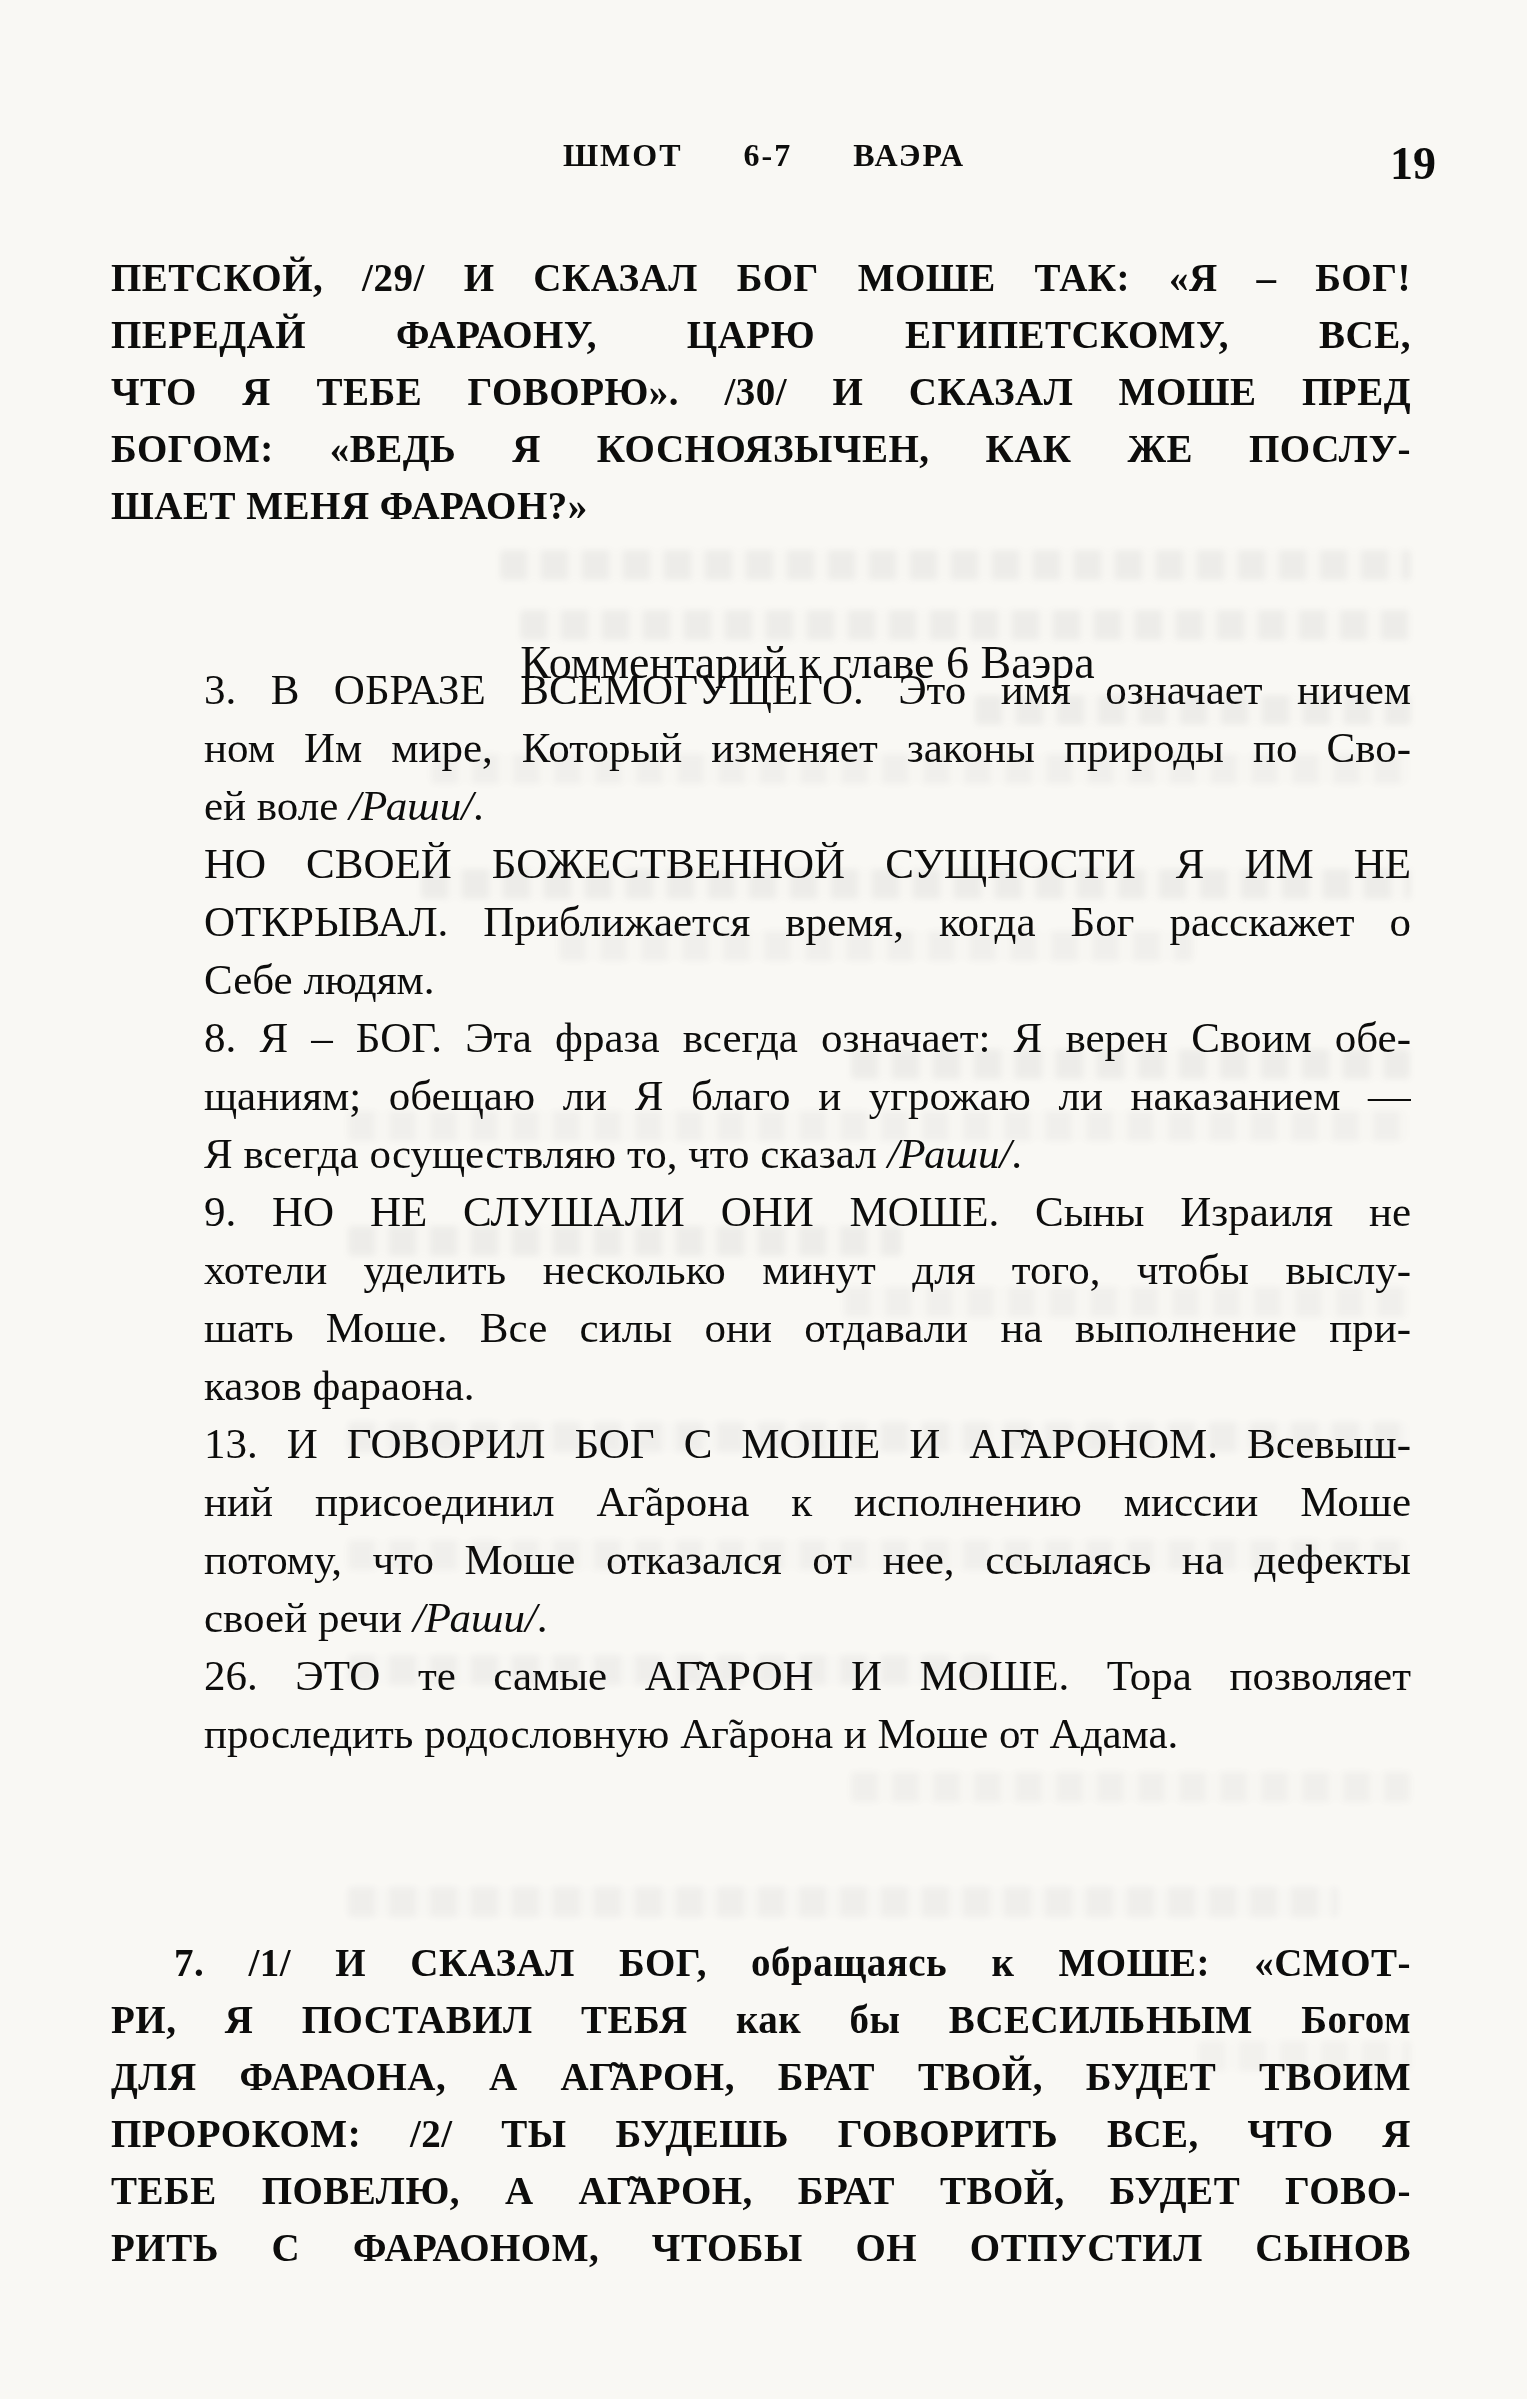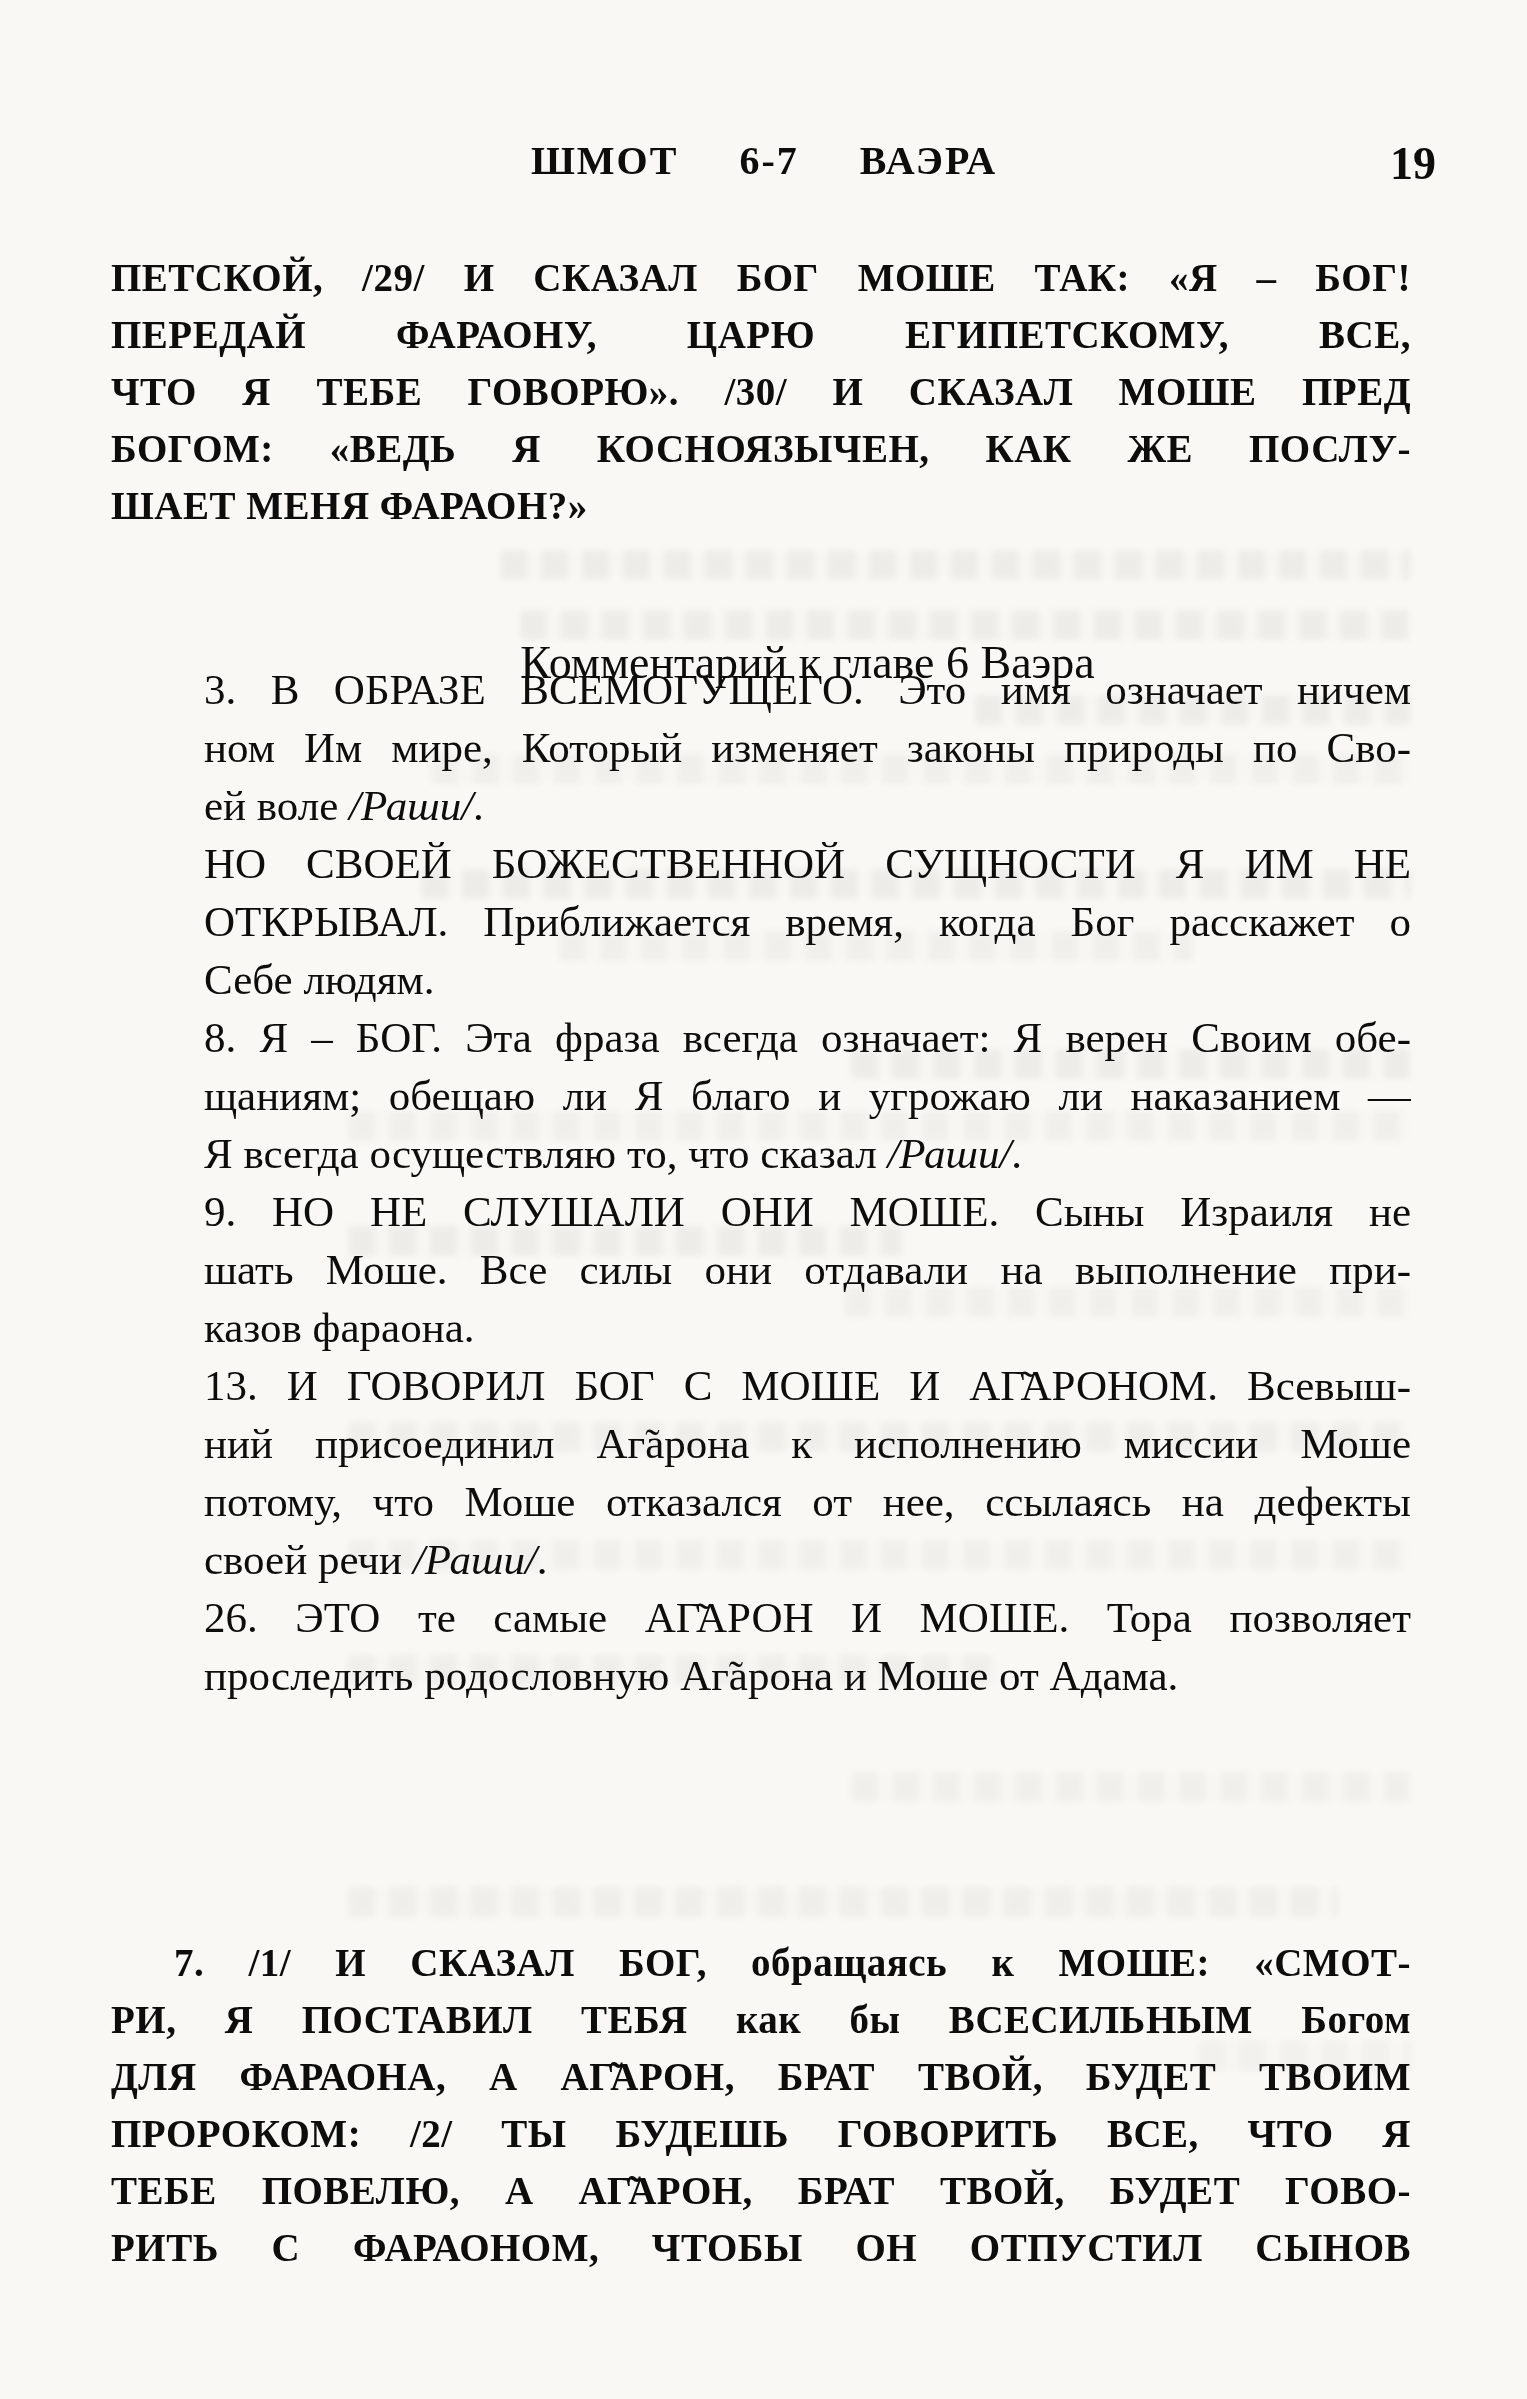--- a/index.html
+++ b/index.html
@@ -22,21 +22,21 @@
     width: 100%;
     height: 55px;
     z-index: 2;
   }
   .running-head-center {
     position: absolute;
     left: 50%;
     transform: translateX(-50%);
     display: flex;
     gap: 61px;
-    font-size: 40px;
+    font-size: 32px;
     font-weight: bold;
     letter-spacing: 2px;
     white-space: nowrap;
   }
   .page-number {
     position: absolute;
     right: 92px;
     top: 0;
     font-size: 46px;
     font-weight: bold;
@@ -162,20 +162,21 @@
       <div class="line j"><span>3. В ОБРАЗЕ ВСЕМОГУЩЕГО. Это имя означает ничем</span></div>
       <div class="line j"><span>ном Им мире, Который изменяет законы природы по Сво-</span></div>
       <div class="line"><span>ей воле </span><span class="it">/Раши/</span><span>.</span></div>
       <div class="line j"><span>НО СВОЕЙ БОЖЕСТВЕННОЙ СУЩНОСТИ Я ИМ НЕ</span></div>
       <div class="line j"><span>ОТКРЫВАЛ. Приближается время, когда Бог расскажет о</span></div>
       <div class="line"><span>Себе людям.</span></div>
       <div class="line j"><span>8. Я – БОГ. Эта фраза всегда означает: Я верен Своим обе-</span></div>
       <div class="line j"><span>щаниям; обещаю ли Я благо и угрожаю ли наказанием —</span></div>
       <div class="line"><span>Я всегда осуществляю то, что сказал </span><span class="it">/Раши/</span><span>.</span></div>
       <div class="line j"><span>9. НО НЕ СЛУШАЛИ ОНИ МОШЕ. Сыны Израиля не</span></div>
+      <div class="line j"><span>хотели уделить несколько минут для того, чтобы выслу-</span></div>
       <div class="line j"><span>шать Моше. Все силы они отдавали на выполнение при-</span></div>
       <div class="line"><span>казов фараона.</span></div>
       <div class="line j"><span>13. И ГОВОРИЛ БОГ С МОШЕ И АГ̃АРОНОМ. Всевыш-</span></div>
       <div class="line j"><span>ний присоединил Аг̃арона к исполнению миссии Моше</span></div>
       <div class="line j"><span>потому, что Моше отказался от нее, ссылаясь на дефекты</span></div>
       <div class="line"><span>своей речи </span><span class="it">/Раши/</span><span>.</span></div>
       <div class="line j"><span>26. ЭТО те самые АГ̃АРОН И МОШЕ. Тора позволяет</span></div>
       <div class="line"><span>проследить родословную Аг̃арона и Моше от Адама.</span></div>
     </section>
 

